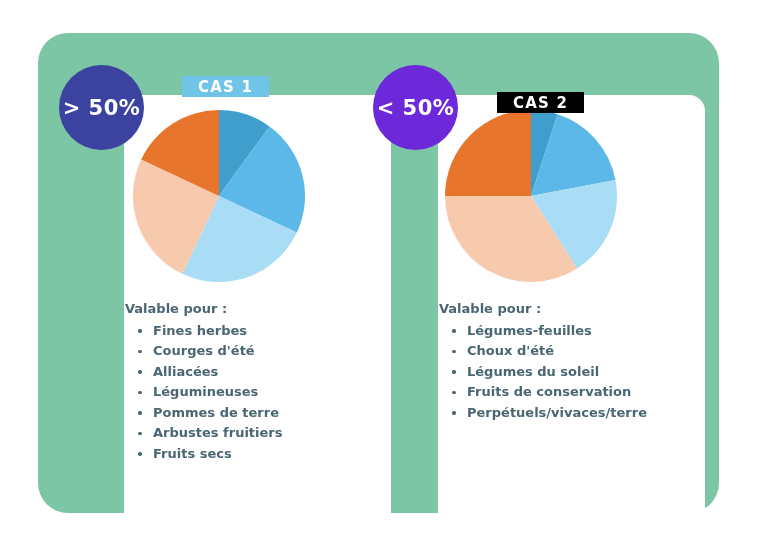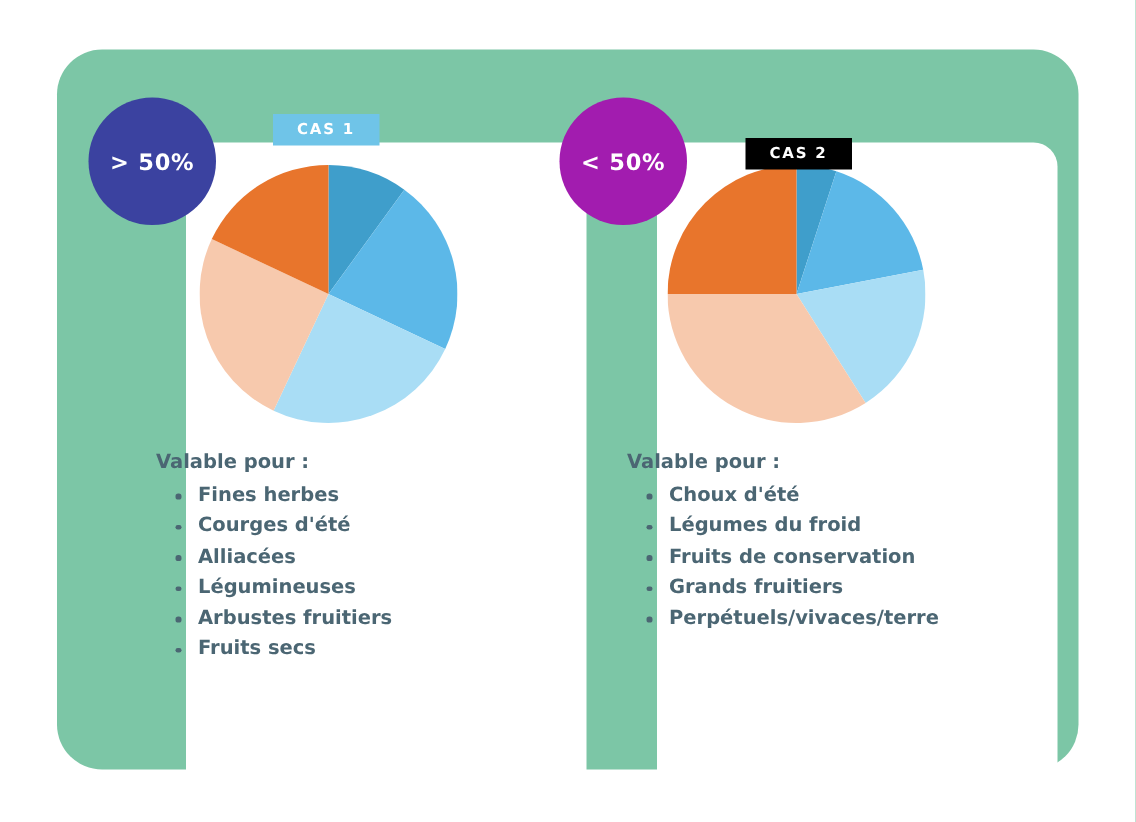--- a/index.html
+++ b/index.html
@@ -31,56 +31,57 @@
   #card-1{ left:86px; top:62px; width:267px; height:434px; }
   #card-2{ left:400px; top:62px; width:267px; height:434px; }
 
   
   .badge{
     position:absolute;
     width:85px;height:85px;
     border-radius:50%;
     display:flex;align-items:center;justify-content:center;
     color:#ffffff;
-    font-size:15px;
+    font-size:21px;
     font-weight:bold;
     letter-spacing:0.5px;
     z-index:5;
   }
   #badge-1{ left:59px; top:65px; background:#3b42a0; }
   #badge-2{ left:373px; top:65px; background:#f2792b; }
 
   
   .banner{
     position:absolute;
     height:21px;
     padding:0 16px;
     display:flex;align-items:center;justify-content:center;
     color:#ffffff;
-    font-size:10px;
+    font-size:15px;
     font-weight:bold;
     letter-spacing:1.2px;
     z-index:4;
   }
   #banner-1{ left:182px; top:76px; background:#6fc4e8; }
   #banner-2{ left:497px; top:76px; background:#f29063; }
 
   
   .pie-wrap{ position:absolute; }
   #pie-1{ left:133px; top:110px; width:172px; height:172px; }
   #pie-2{ left:445px; top:110px; width:172px; height:172px; }
   .pie-wrap svg{ display:block; width:100%; height:100%; }
 
   
   .list-block{
     position:absolute;
     color:#4b6673;
     font-size:13px;
     line-height:20.5px;
     font-weight:bold;
+    margin-left:21px;
   }
   #list-1{ left:104px; top:299px; width:235px; }
   #list-2{ left:418px; top:299px; width:245px; }
   .list-heading{ margin:0 0 1px 0; font-weight:bold; }
   ul.items{ list-style:none; margin:0; padding:0 0 0 12px; }
   ul.items li{ position:relative; padding-left:16px; white-space:nowrap; }
   ul.items li::before{
     content:"";
     position:absolute;
     left:1px; top:8.5px;
@@ -113,41 +114,42 @@
     </svg>
 </div>
 
 <div class="list-block" id="list-1" style="color: rgb(75, 102, 115);">
   <p class="list-heading">Valable pour :</p>
   <ul class="items" id="items-1">
       <li>Fines herbes</li>
       <li>Courges d'été</li>
       <li>Alliacées</li>
       <li>Légumineuses</li>
+      <li>Pommes de terre</li>
       <li>Arbustes fruitiers</li>
       <li>Fruits secs</li>
     </ul>
 </div>
 
-<div class="badge" id="badge-2" style="background: #a21caf;">&lt; 50%</div>
+<div class="badge" id="badge-2" style="background: #6d28d9;">&lt; 50%</div>
 
 <div class="banner" id="banner-2" style="background: #000000; margin-top: 16px;">CAS 2</div>
 
 <div class="pie-wrap" id="pie-2">
   <svg viewBox="0 0 100 100">
       <path d="M 50 50 L 50.000 0.000 A 50 50 0 0 1 65.451 2.447 Z" fill="#3f9ecb"></path>
       <path d="M 50 50 L 65.451 2.447 A 50 50 0 0 1 99.114 40.631 Z" fill="#5cb8e8"></path>
       <path d="M 50 50 L 99.114 40.631 A 50 50 0 0 1 76.791 92.216 Z" fill="#a9ddf5"></path>
       <path d="M 50 50 L 76.791 92.216 A 50 50 0 0 1 0.000 50.000 Z" fill="#f7c9ad"></path>
       <path d="M 50 50 L 0.000 50.000 A 50 50 0 0 1 50.000 0.000 Z" fill="#e8752c"></path>
     </svg>
 </div>
 
 <div class="list-block" id="list-2" style="color: rgb(75, 102, 115);">
   <p class="list-heading">Valable pour :</p>
   <ul class="items" id="items-2">
+      <li>Légumes-feuilles</li>
       <li>Choux d'été</li>
-      <li>Légumes du froid</li>
+      <li>Légumes du soleil</li>
       <li>Fruits de conservation</li>
-      <li>Grands fruitiers</li>
       <li>Perpétuels/vivaces/terre</li>
     </ul>
 </div>
 
 </body></html>

